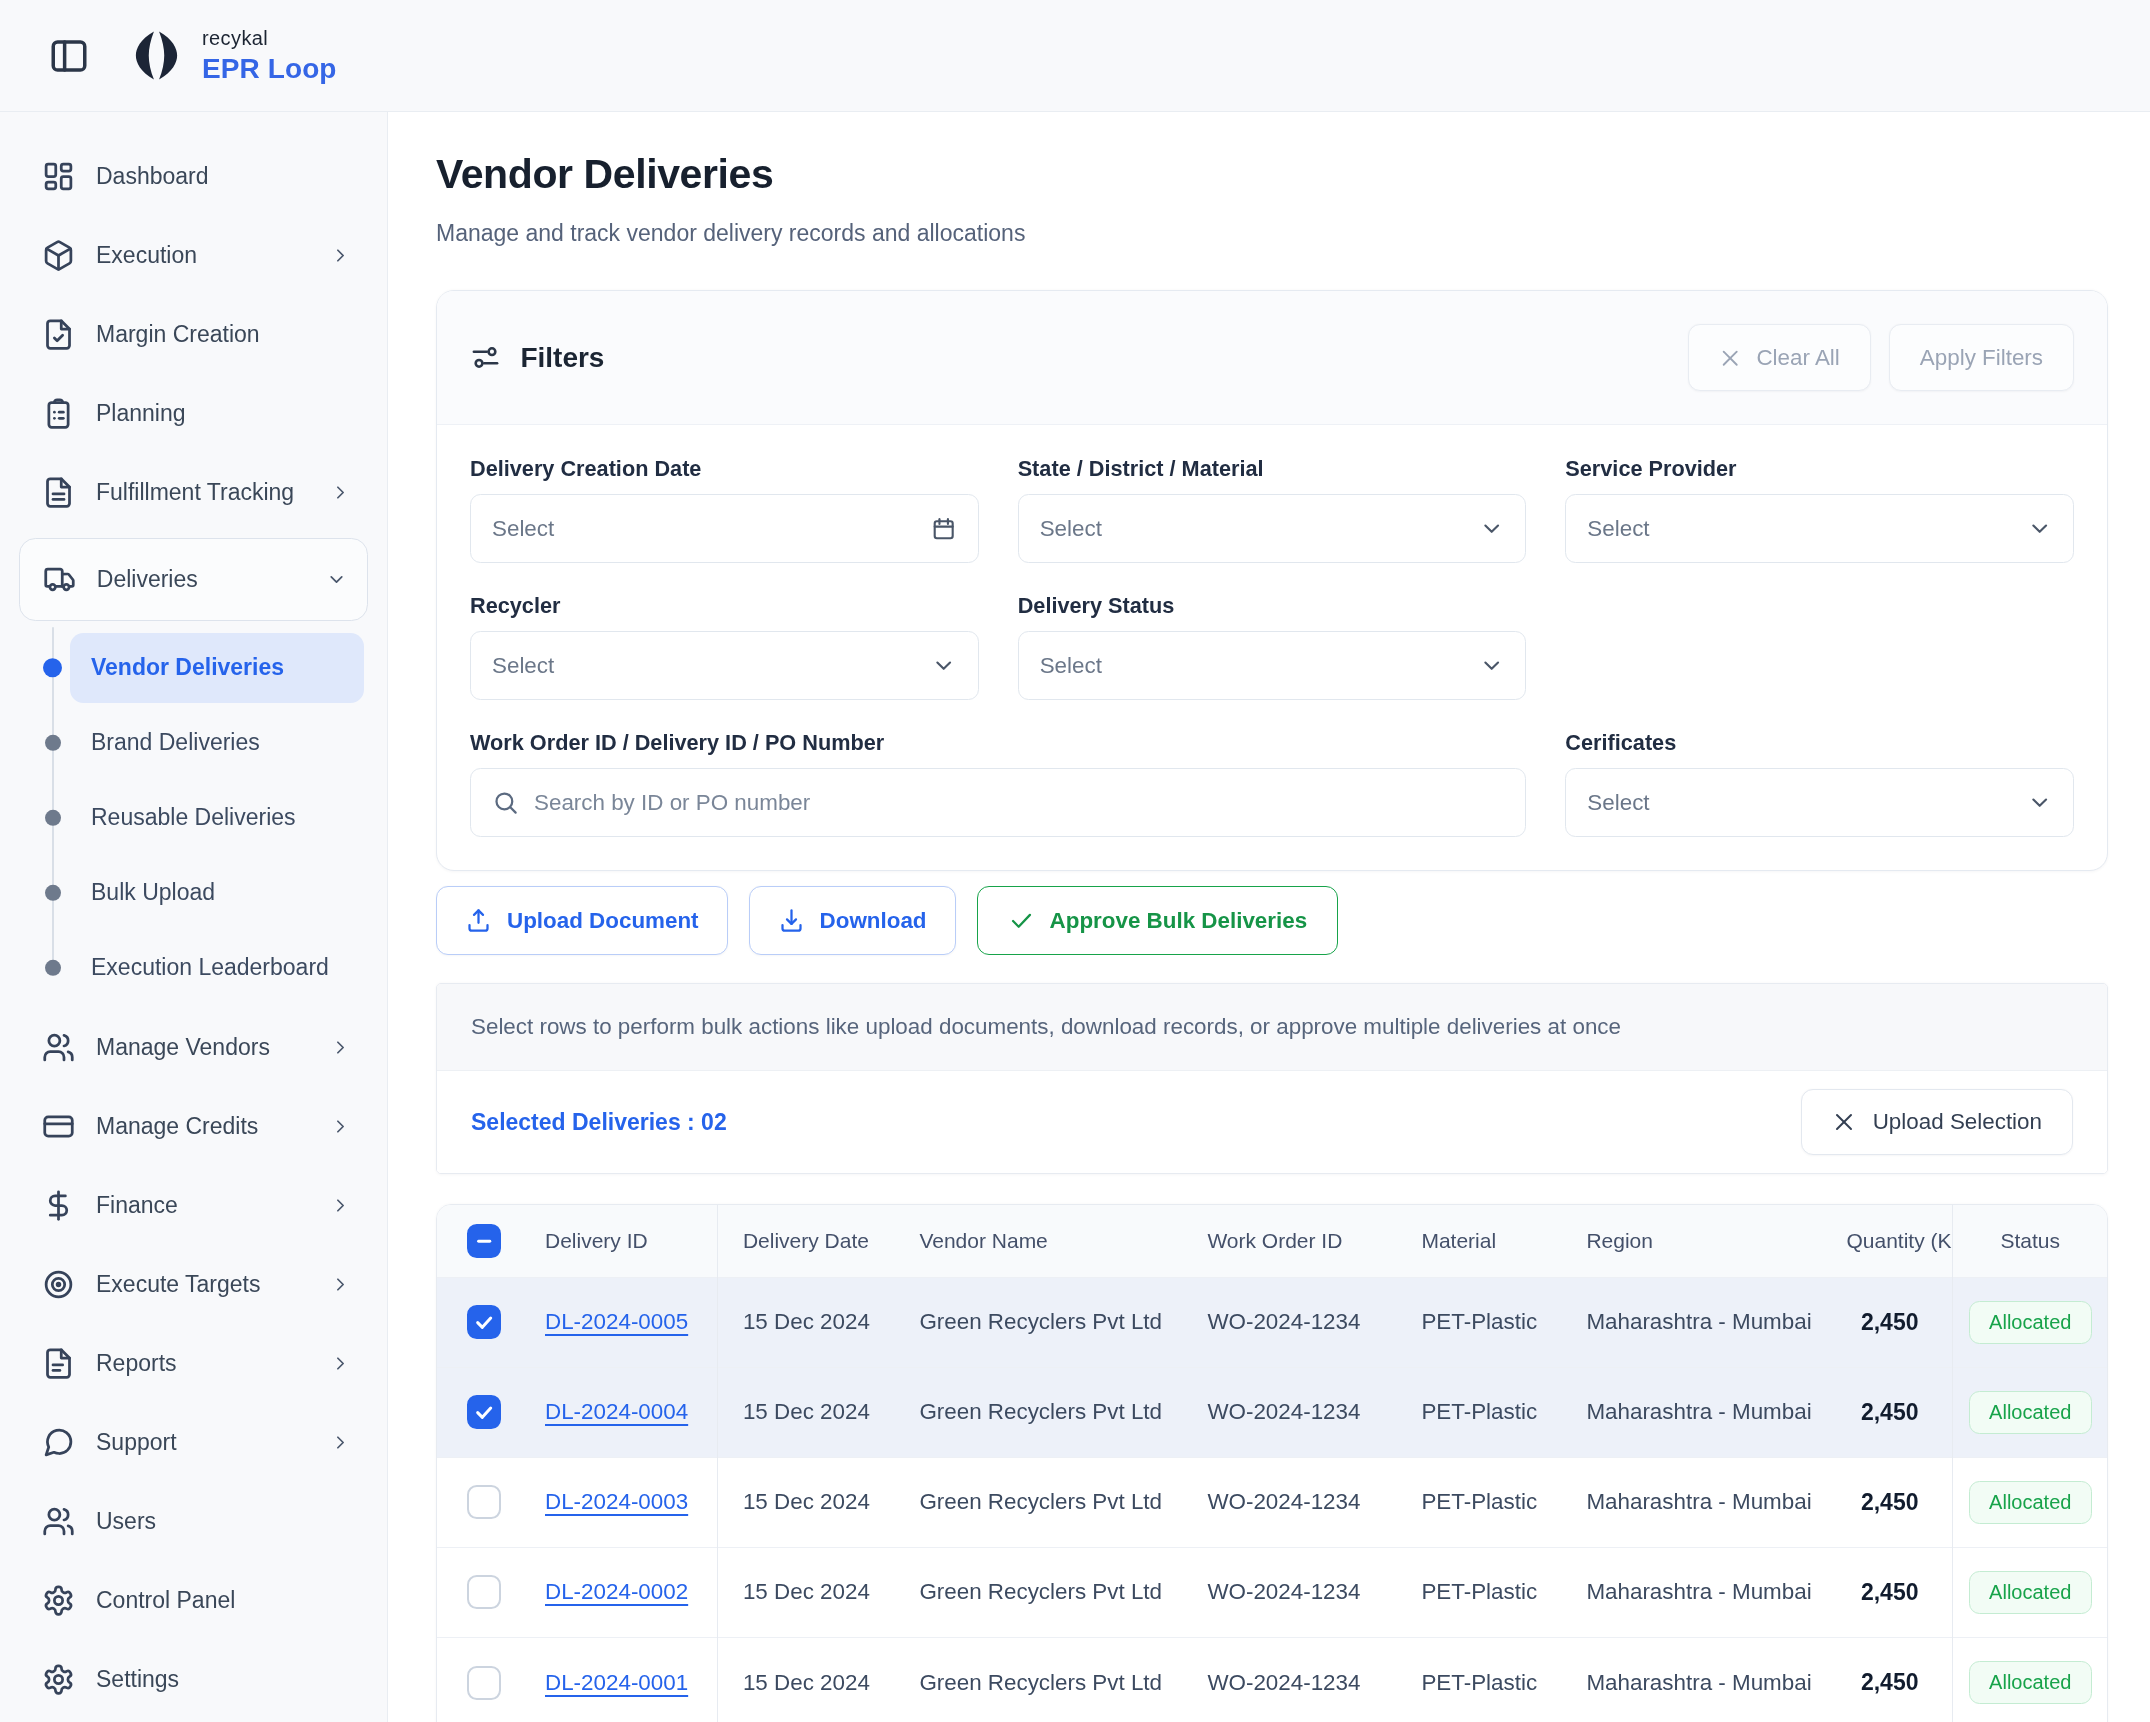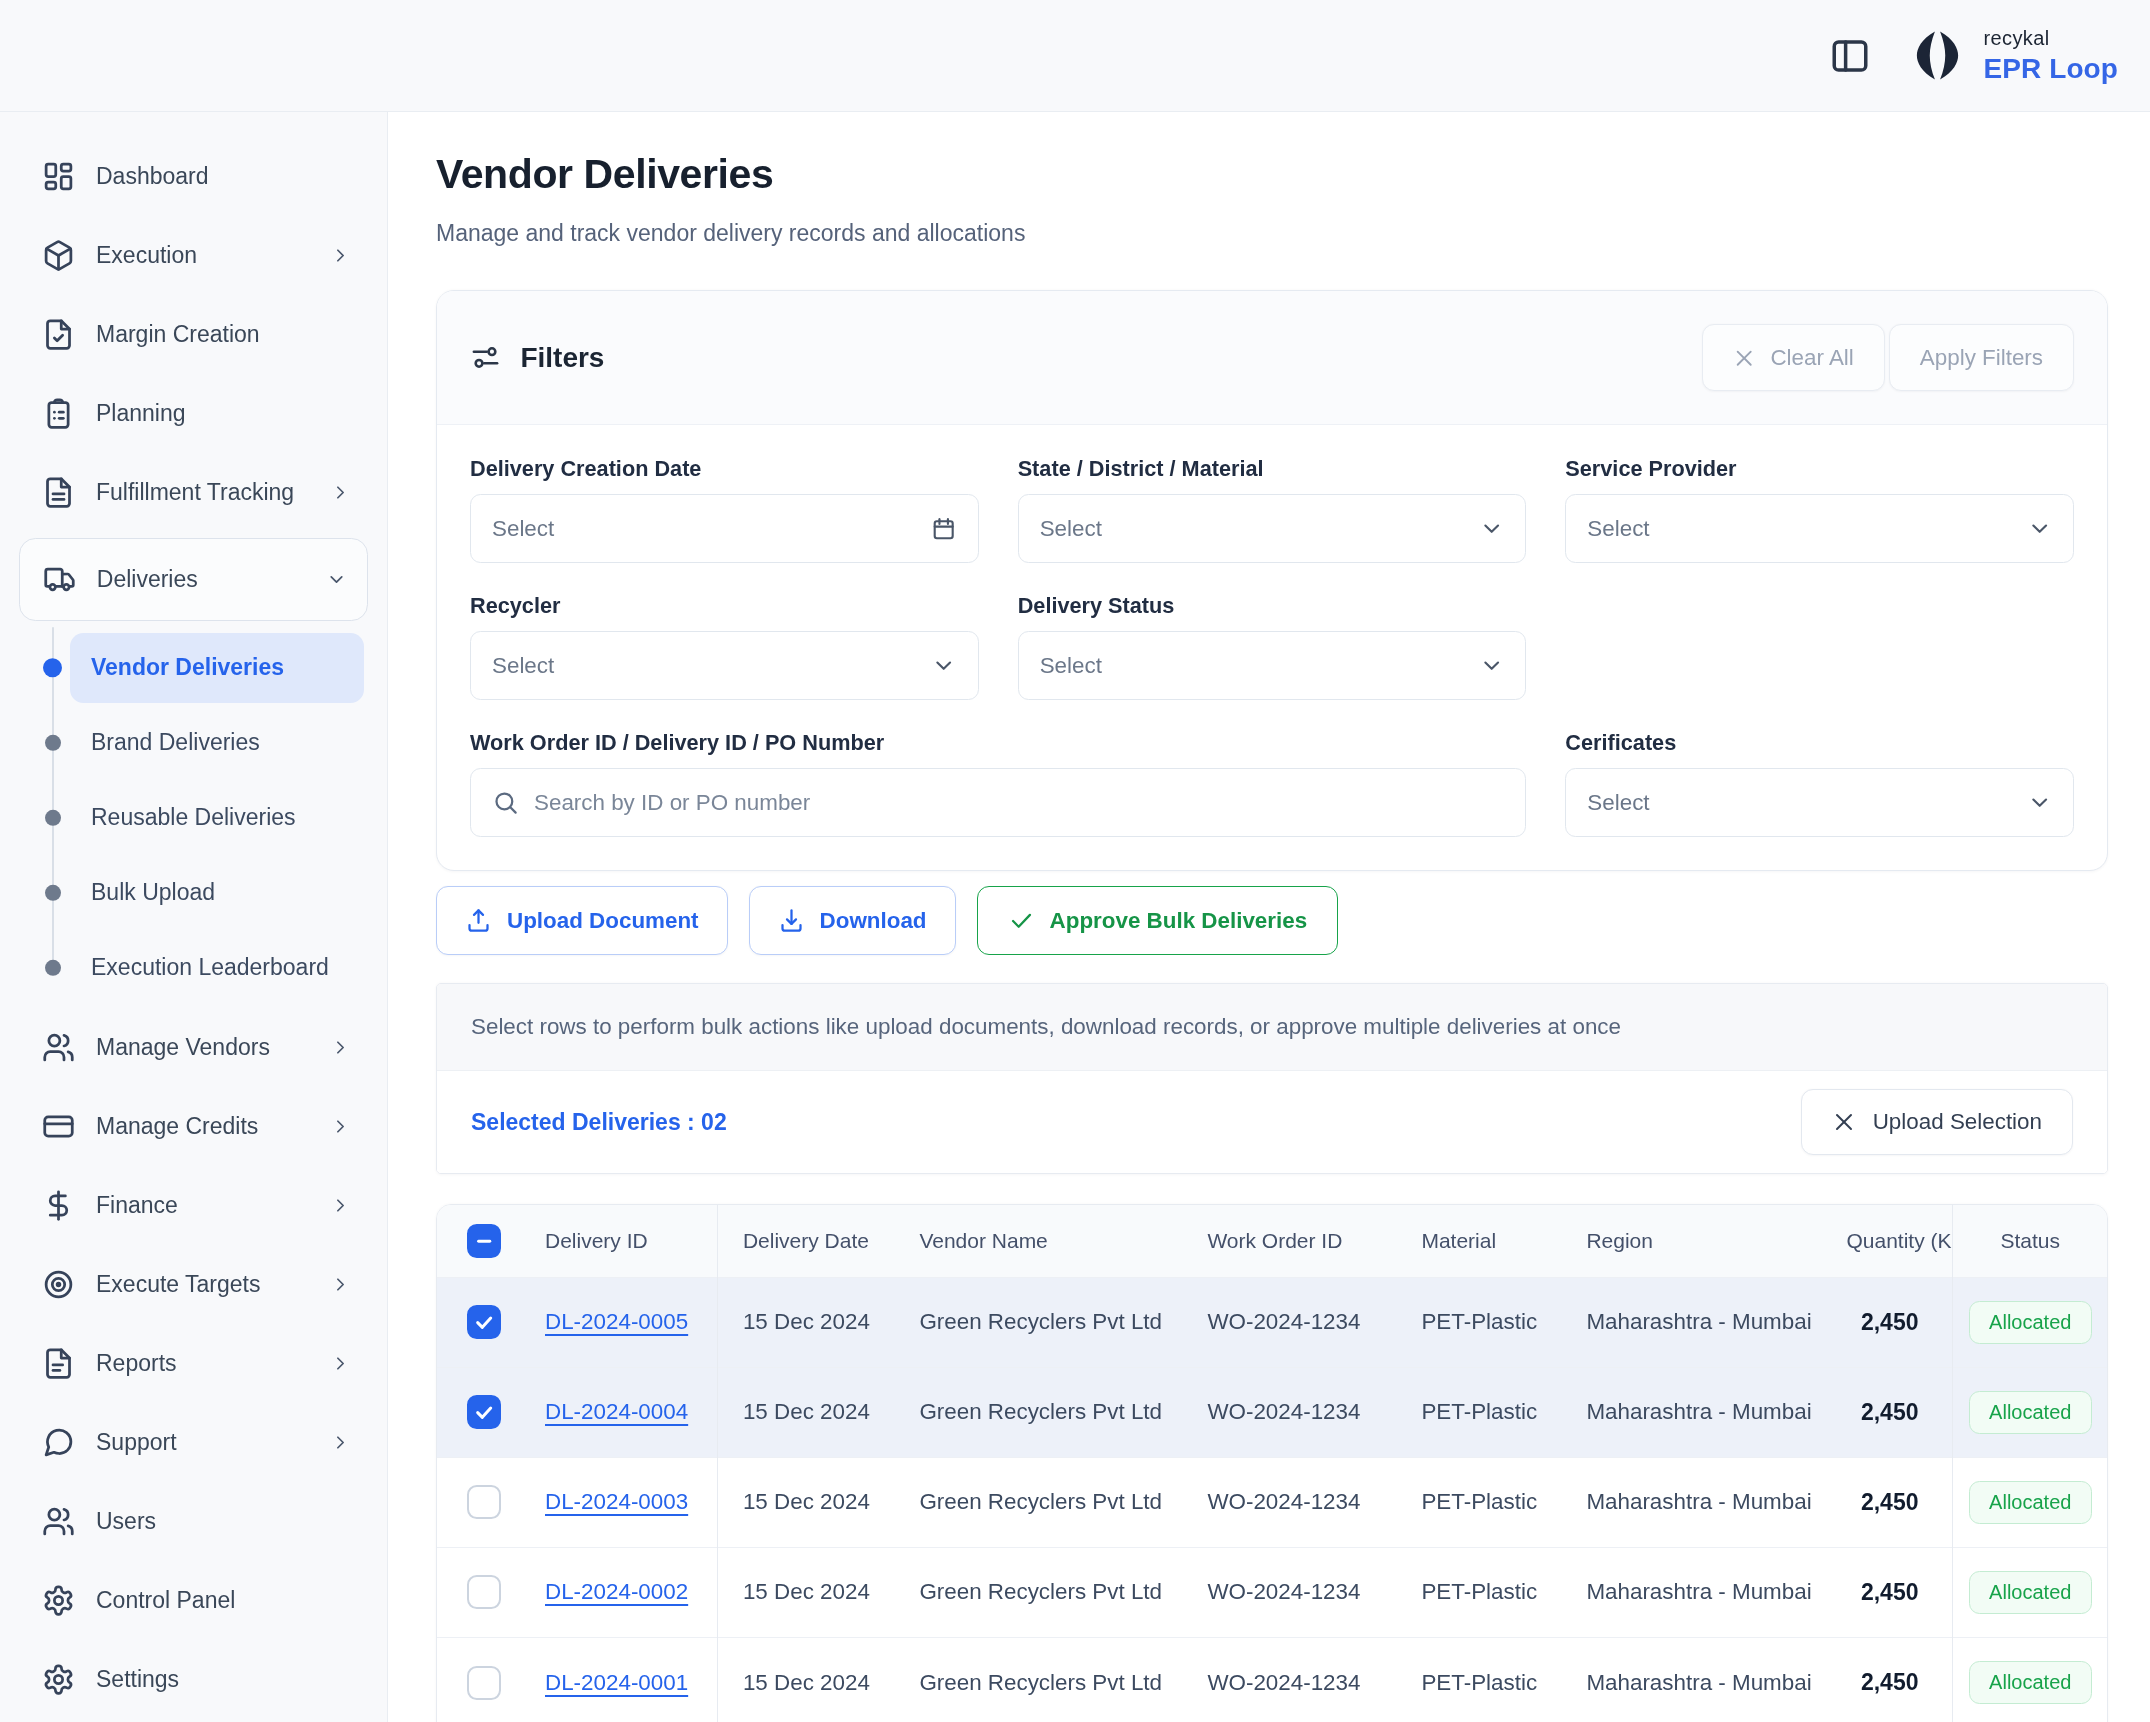--- a/index.html
+++ b/index.html
@@ -15,21 +15,20 @@
   svg { display: block; }
   .ic { stroke: currentColor; fill: none; stroke-width: 2; stroke-linecap: round; stroke-linejoin: round; }
 
   
   .topbar {
     grid-column: 1 / 3;
     background: #f8f9fb;
     border-bottom: 1.5px solid #e9edf2;
     display: flex; align-items: center;
     padding: 0 33px 0 48px;
-    justify-content: flex-end;
   }
   .toggle-btn { width: 42px; height: 42px; color: #2b3648; cursor: pointer; }
   .brand { display: flex; align-items: center; gap: 18px; margin-left: 39px; }
   .brand-mark { width: 55px; height: 55px; }
   .brand-name { font-size: 20px; font-weight: 500; color: #1c2533; letter-spacing: 0.4px; }
   .brand-product { font-size: 28px; font-weight: 800; color: #3566e6; margin-top: 3px; letter-spacing: 0.1px; }
   .top-right { margin-left: auto; display: flex; align-items: center; gap: 24px; }
   .pill {
     height: 69px; padding: 0 25.4px; background: #fff;
     border: 1.5px solid #e3e8ef; border-radius: 13.4px;
@@ -89,21 +88,21 @@
   .card-shadow { box-shadow: 0 0.7px 3px rgba(16,24,40,.04); }
 
   .filter-card { margin-top: 43px; border: 1.5px solid #e5eaf1; border-radius: 18px; background: #fff; }
   .filter-head {
     display: flex; align-items: center; padding: 33px 33px;
     background: #fafbfd; border-bottom: 1.5px solid #eef1f6;
     border-radius: 16.4px 16.4px 0 0;
   }
   .filter-head .fico { width: 31px; height: 31px; color: #2b3648; }
   .filter-title { font-size: 28px; font-weight: 700; color: #1b2533; margin-left: 19.4px; }
-  .filter-actions { margin-left: auto; display: flex; gap: 4px; }
+  .filter-actions { margin-left: auto; display: flex; gap: 18px; }
   .btn-muted {
     height: 67px; padding: 0 30px; border: 1.5px solid #e8ecf2; border-radius: 12px;
     background: #fcfdfe; color: #9aa4b5; font-size: 22.4px; font-weight: 500;
     display: flex; align-items: center; gap: 15px; cursor: pointer;
     box-shadow: 0 0.7px 2.2px rgba(16,24,40,.04); font-family: inherit;
   }
   .btn-muted .xic { width: 22.4px; height: 22.4px; }
   .filter-body {
     padding: 31px 33px 33px;
     display: grid; grid-template-columns: repeat(3, 1fr);

